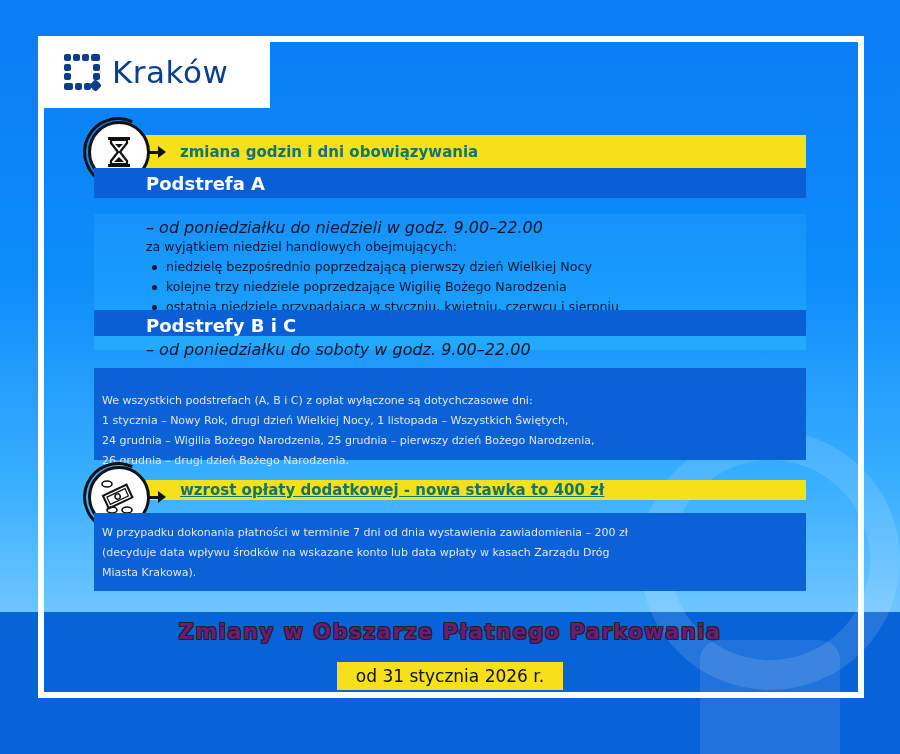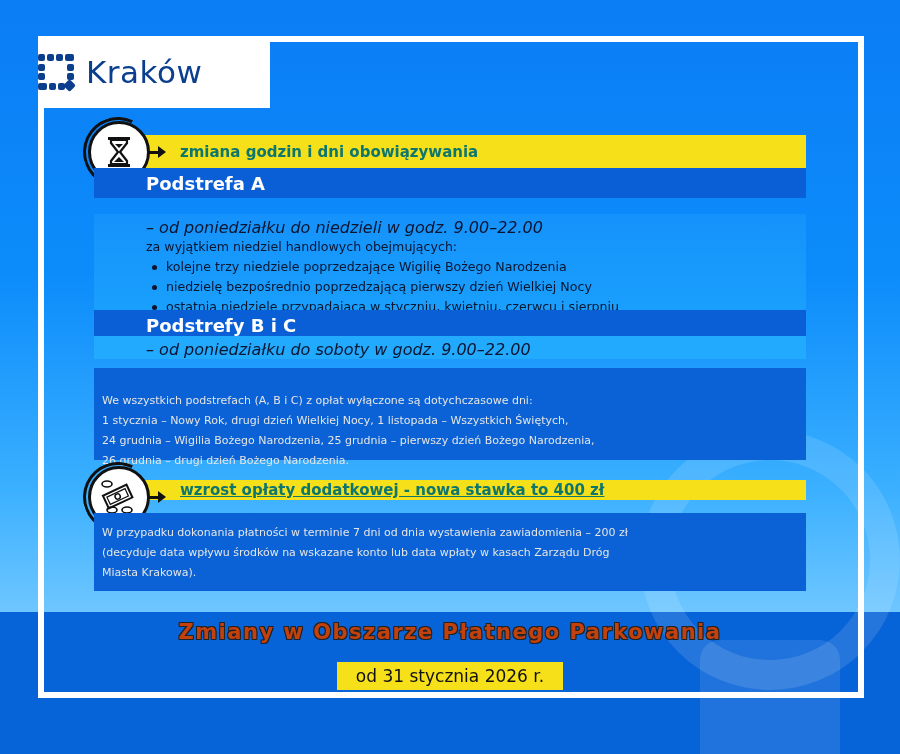--- a/index.html
+++ b/index.html
@@ -12,21 +12,21 @@
   .bg-top { position:absolute; left:0; top:0; width:900px; height:612px;
     background: linear-gradient(180deg, #0b7df5 0%, #0c8cfb 45%, #3bb0ff 80%, #6ec6ff 100%); }
   .bg-bottom { position:absolute; left:0; top:612px; width:900px; height:142px; background:#0763d8; }
   .deco-ring { position:absolute; left:640px; top:430px; width:260px; height:260px; border-radius:50%;
     border: 30px solid rgba(255,255,255,0.12); }
   .deco-stem { position:absolute; left:700px; top:640px; width:140px; height:114px;
     background: rgba(255,255,255,0.10); border-radius: 20px 20px 0 0; }
   .frame { position:absolute; left:38px; top:36px; width:826px; height:662px;
     border: 6px solid #ffffff; }
   .logo-box { position:absolute; left:38px; top:36px; width:232px; height:72px; background:#ffffff;
-    display:flex; align-items:center; gap:12px; }
+    display:flex; align-items:center; padding-left:26px; gap:12px; }
   .logo-mark { width:36px; height:36px; position:relative; }
   .logo-mark span { position:absolute; background:#0b3f8e; border-radius:2px; }
   .logo-text { font-family:"DejaVu Sans", sans-serif; font-size:31px; color:#0b3f8e; font-weight:500; letter-spacing:0.5px; }
   .yellow-bar { position:absolute; background:#f5e01a; color:#0f766e; font-weight:bold;
     font-size:15px; display:flex; align-items:center; padding-left:86px; }
   .circle-icon { position:absolute; width:62px; height:62px; border-radius:50%; background:#ffffff;
     border:3px solid #111; display:flex; align-items:center; justify-content:center; }
   .circle-arc { position:absolute; width:70px; height:70px; border-radius:50%;
     border:3px solid transparent; border-left-color:#111; border-top-color:#111; transform:rotate(-20deg); }
   .arrow { position:absolute; height:3px; background:#111; }
@@ -38,21 +38,21 @@
   .light-area { position:absolute; background: linear-gradient(180deg,#1592fb,#1aa1fd); color:#0b1530; }
   .italic-line { font-style:italic; font-size:16px; color:#0b1530; }
   .small { font-size:12.6px; color:#0b1530; line-height:20px; }
   ul.bullets { list-style:none; }
   ul.bullets li { position:relative; padding-left:20px; font-size:12.6px; line-height:20px; }
   ul.bullets li::before { content:""; position:absolute; left:6px; top:8px; width:5px; height:5px;
     border-radius:50%; background:#0b1530; }
   .blue-box { position:absolute; background:#0a62d6; color:#e5e5e5; font-size:11px; line-height:20px; padding:23px 8px; }
 
   .footer-title { position:absolute; left:0; width:900px; top:620px; text-align:center; font-weight:bold;
-    font-size:21px; color:#c2410c; letter-spacing:1.5px;
+    font-size:21px; color:#701a75; letter-spacing:1.5px;
     text-shadow: 1px 1px 0 #222, -1px 1px 0 #222, 1px -1px 0 #222, -1px -1px 0 #222; }
   .footer-date-wrap { position:absolute; left:0; width:900px; top:662px; display:flex; justify-content:center; }
   .footer-date { background:#f5e01a; color:#111; font-size:17px; padding:4px 19px; }
 </style>
 </head>
 <body>
 
 <div class="bg-top"></div>
 <div class="bg-bottom"></div>
 <div class="deco-ring"></div>
@@ -93,30 +93,30 @@
   </svg>
 </div>
 
 <div class="dark-band" style="left:94px; top:168px; width:712px; height:30px;">
   <span>Podstrefa A</span>
 </div>
 <div class="light-area" style="left:94px; top:198px; width:712px; height:110px; padding:4px 0 0 52px;margin-top:16px;">
   <div class="italic-line">– od poniedziałku do niedzieli w godz. 9.00–22.00</div>
   <div class="small">za wyjątkiem niedziel handlowych obejmujących:</div>
   <ul class="bullets">
+    <li>niedzielę bezpośrednio poprzedzającą pierwszy dzień Wielkiej Nocy</li>
     <li>kolejne trzy niedziele poprzedzające Wigilię Bożego Narodzenia</li>
-    <li>niedzielę bezpośrednio poprzedzającą pierwszy dzień Wielkiej Nocy</li>
     <li>ostatnią niedzielę przypadającą w styczniu, kwietniu, czerwcu i sierpniu</li>
   </ul>
 </div>
 
 <div class="dark-band" style="left:94px; top:310px; width:712px; height:26px;align-items:flex-end;">
   <span>Podstrefy B i C</span>
 </div>
-<div class="light-area" style="left:94px; top:336px; width:712px; height:23px; padding:4px 0 0 52px; background:#22aafe;">
+<div class="light-area" style="left:94px; top:336px; width:712px; height:14px; padding:4px 0 0 52px; background:#22aafe;">
   <div class="italic-line">– od poniedziałku do soboty w godz. 9.00–22.00</div>
 </div>
 
 <div class="blue-box" style="left:94px; top:368px; width:712px; height:92px;">
   <div>We wszystkich podstrefach (A, B i C) z opłat wyłączone są dotychczasowe dni:</div>
   <div>1 stycznia – Nowy Rok, drugi dzień Wielkiej Nocy, 1 listopada – Wszystkich Świętych,</div>
   <div>24 grudnia – Wigilia Bożego Narodzenia, 25 grudnia – pierwszy dzień Bożego Narodzenia,</div>
   <div>26 grudnia – drugi dzień Bożego Narodzenia.</div>
 </div>
 

